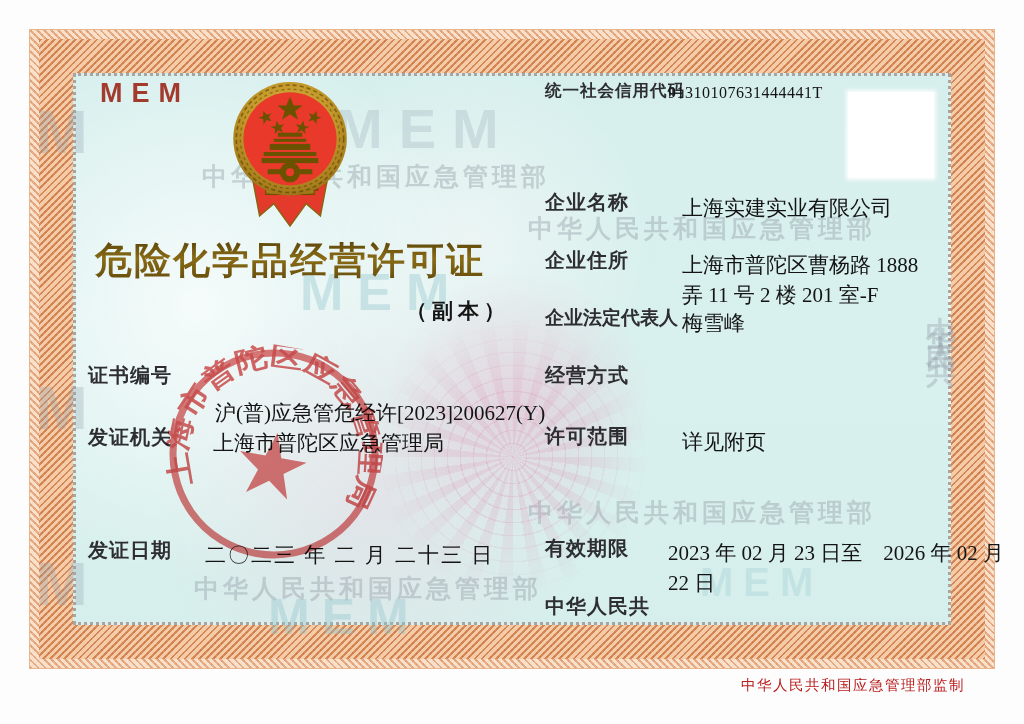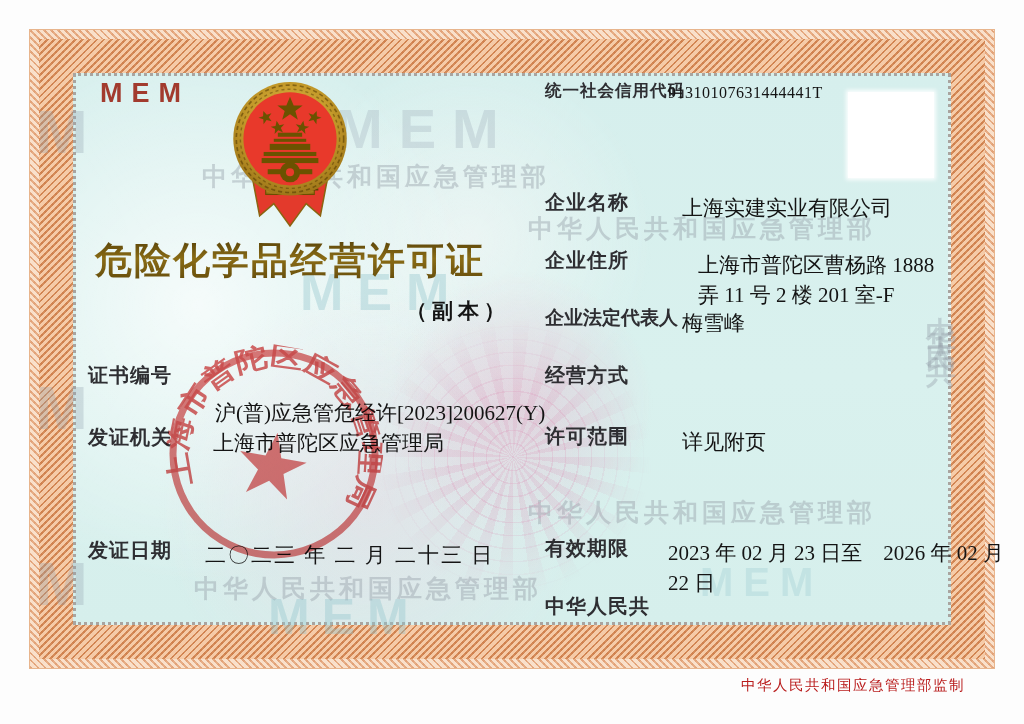--- a/index.html
+++ b/index.html
@@ -163,21 +163,21 @@
   <span class="lbl" style="left:88px;top:537px;">发证日期</span>
   <span class="val" style="left:205px;top:540px;letter-spacing:2px;">二〇二三 年 二 月 二十三 日</span>
 
   <span class="lbl lbl-credit" style="left:545px;top:80px;">统一社会信用代码</span>
   <span class="val val-credit" style="left:668px;top:81px;">91310107631444441T</span>
 
   <span class="lbl" style="left:545px;top:189px;">企业名称</span>
   <span class="val" style="left:682px;top:193px;">上海实建实业有限公司</span>
 
   <span class="lbl" style="left:545px;top:247px;">企业住所</span>
-  <span class="val" style="left:682px;top:250px;width:258px;margin-left:16px;">上海市普陀区曹杨路 1888 弄 11 号 2 楼 201 室-F</span>
+  <span class="val" style="left:682px;top:250px;width:258px;">上海市普陀区曹杨路 1888 弄 11 号 2 楼 201 室-F</span>
 
   <span class="lbl lbl-legal" style="left:545px;top:305px;">企业法定代表人</span>
   <span class="val" style="left:682px;top:308px;">梅雪峰</span>
 
   <span class="lbl" style="left:545px;top:362px;">经营方式</span>
 
   <span class="lbl" style="left:545px;top:423px;">许可范围</span>
   <span class="val" style="left:682px;top:427px;">详见附页</span>
 
   <span class="lbl" style="left:545px;top:535px;">有效期限</span>

